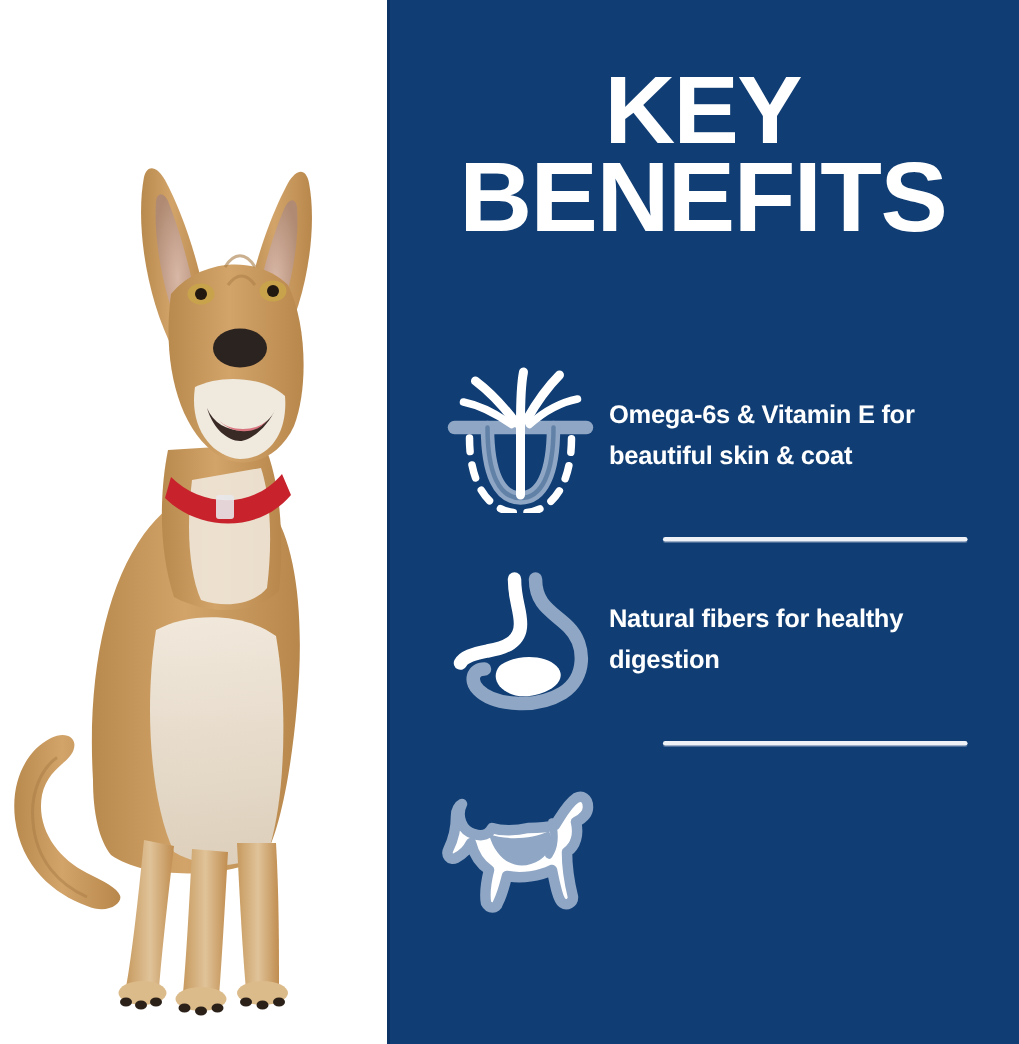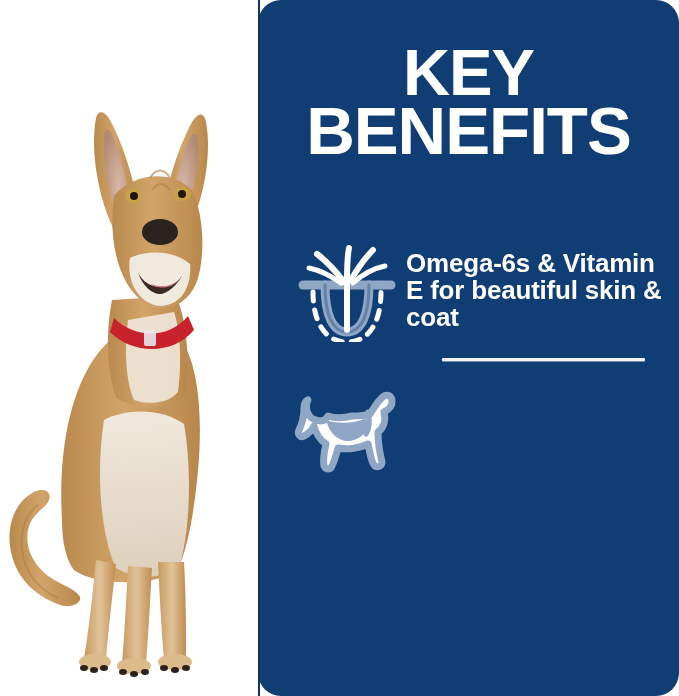--- a/index.html
+++ b/index.html
@@ -29,21 +29,20 @@
     left: 0; top: 0;
     width: 258px; height: 696px;
   }
 
   
   .benefits-panel {
     position: absolute;
     left: 258px; top: 0;
     width: 421px; height: 696px;
     background: #0f3d74;
-    border-radius: 23px;
   }
   .panel-edge {
     position: absolute;
     left: 0; top: 0;
     width: 2px; height: 696px;
     background: #0c3466;
   }
 
   .headline {
     position: absolute;
@@ -80,21 +79,21 @@
     flex: 0 0 118px;
     display: flex;
     align-items: center;
     justify-content: center;
   }
   .benefit-text {
     flex: 1 1 auto;
     color: #ffffff;
     font-family: "Liberation Sans", sans-serif;
     font-weight: bold;
-    font-size: 26px;
+    font-size: 17px;
     line-height: 27px;
     letter-spacing: -0.2px;
     padding-right: 12px;
   }
   .divider-wrap {
     position: relative;
     height: 0;
   }
   .divider {
     position: absolute;
@@ -233,20 +232,36 @@
             <path d="M58 45 C68 36, 80 30, 90 28" fill="none" stroke="#ffffff" stroke-width="5" stroke-linecap="round"></path>
           </svg>
         </div>
         <div class="benefit-text">Omega-6s &amp; Vitamin E for beautiful skin &amp; coat</div>
       </div>
 
       <div class="divider-wrap">
         <div class="divider"></div>
       </div>
 
+      <div class="benefit-row">
+        <div class="benefit-icon">
+          <svg width="104" height="104" viewBox="0 0 104 104">
+
+            <path d="M62 12 C62 30, 74 34, 84 44 C96 56, 96 78, 80 88
+                     C62 99, 34 96, 24 86 C18 80, 20 72, 28 72" fill="none" stroke="#8fa6c4" stroke-width="9" stroke-linecap="round" stroke-linejoin="round"></path>
+
+            <path d="M48 12 C48 26, 52 32, 52 42 C52 54, 42 58, 30 60
+                     C20 62, 14 64, 12 68" fill="none" stroke="#ffffff" stroke-width="9" stroke-linecap="round" stroke-linejoin="round"></path>
+
+            <path d="M38 70 C48 62, 68 62, 76 70 C84 78, 74 88, 58 90
+                     C42 92, 30 80, 38 70 Z" fill="#ffffff"></path>
+          </svg>
+        </div>
+        <div class="benefit-text">Natural fibers for healthy digestion</div>
+      </div>
 
       <div class="divider-wrap">
         <div class="divider"></div>
       </div>
 
       <div class="benefit-row">
         <div class="benefit-icon">
           <svg width="110" height="104" viewBox="0 0 110 104">
 
             <path d="M16 26 C12 34, 16 44, 24 46 C30 48, 34 46, 36 42

